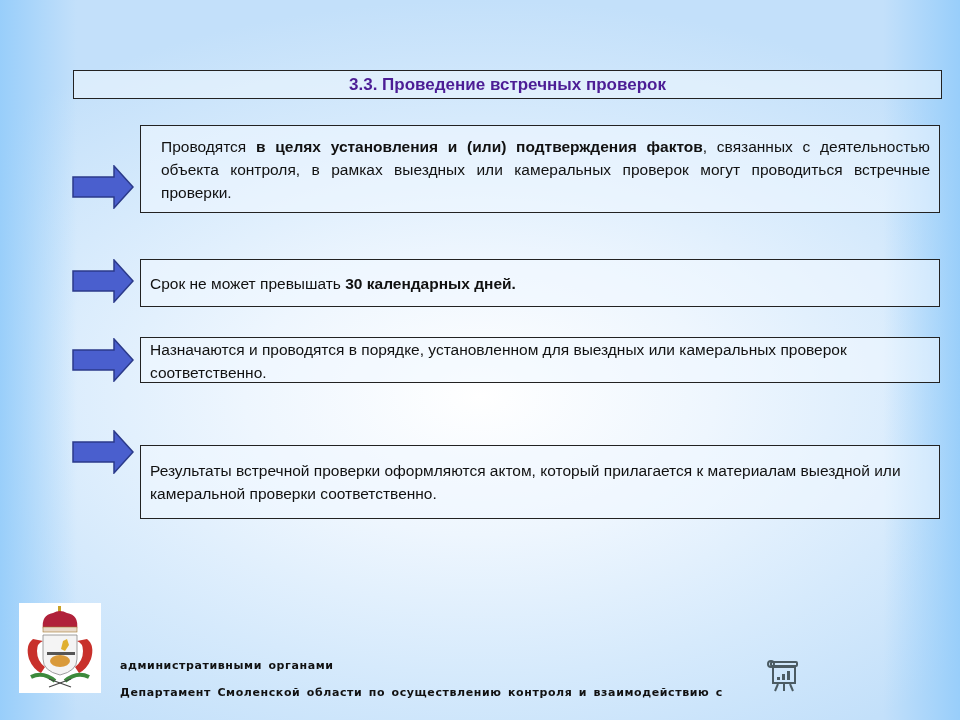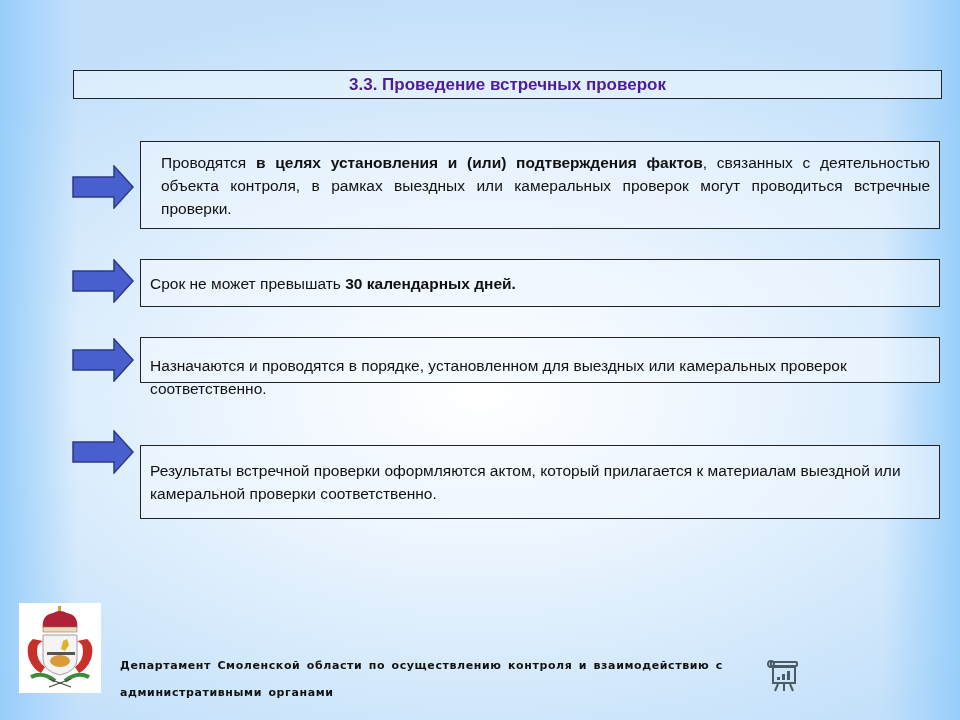--- a/index.html
+++ b/index.html
@@ -47,39 +47,39 @@
 </style>
 </head>
 <body>
 
 <div class="title-box">3.3. Проведение встречных проверок</div>
 
 <div class="row">
   <svg class="arrow" style="top:165px;" viewBox="0 0 62 44">
     <polygon points="1,12 42,12 42,1 61,22 42,43 42,32 1,32" fill="#4a5fce" stroke="#2b3a8a" stroke-width="1.5"></polygon>
   </svg>
-  <div class="box justify" style="top:141px; height:88px;padding-left:20px;">
+  <div class="box justify" style="top:125px; height:88px;padding-left:20px;">
     <p><span>Проводятся </span><b>в целях установления и (или) подтверждения фактов</b><span>, связанных с деятельностью объекта контроля, в рамках выездных или камеральных проверок могут проводиться встречные проверки.</span></p>
   </div>
 </div>
 
 <div class="row">
   <svg class="arrow" style="top:259px;" viewBox="0 0 62 44">
     <polygon points="1,12 42,12 42,1 61,22 42,43 42,32 1,32" fill="#4a5fce" stroke="#2b3a8a" stroke-width="1.5"></polygon>
   </svg>
   <div class="box" style="top:259px; height:48px;">
     <p><span>Срок не может превышать </span><b>30 календарных дней.</b><span></span></p>
   </div>
 </div>
 
 <div class="row">
   <svg class="arrow" style="top:338px;" viewBox="0 0 62 44">
     <polygon points="1,12 42,12 42,1 61,22 42,43 42,32 1,32" fill="#4a5fce" stroke="#2b3a8a" stroke-width="1.5"></polygon>
   </svg>
-  <div class="box" style="top:337px; height:46px; align-items:flex-start; padding-top:16px;">
+  <div class="box" style="top:337px; height:46px; align-items:flex-start; padding-top:0;">
     <p><span>Назначаются и проводятся в порядке, установленном для выездных или камеральных проверок соответственно.</span></p>
   </div>
 </div>
 
 <div class="row">
   <svg class="arrow" style="top:430px;" viewBox="0 0 62 44">
     <polygon points="1,12 42,12 42,1 61,22 42,43 42,32 1,32" fill="#4a5fce" stroke="#2b3a8a" stroke-width="1.5"></polygon>
   </svg>
   <div class="box" style="top:417px; height:74px;margin-top:28px;">
     <p><span>Результаты встречной проверки оформляются актом, который прилагается к материалам выездной или камеральной проверки соответственно.</span></p>
@@ -105,22 +105,22 @@
     <ellipse cx="41" cy="58" rx="10" ry="6" fill="#d99a3a"></ellipse>
 
     <path d="M12,74 Q24,68 36,78" stroke="#3c8a3c" stroke-width="4" fill="none"></path>
     <path d="M70,74 Q58,68 46,78" stroke="#3c8a3c" stroke-width="4" fill="none"></path>
     <line x1="30" y1="84" x2="52" y2="76" stroke="#444" stroke-width="1.2"></line>
     <line x1="30" y1="76" x2="52" y2="84" stroke="#444" stroke-width="1.2"></line>
   </svg>
 </div>
 
 <div class="footer-text">
+  <div>административными органами</div>
   <div>Департамент Смоленской области по осуществлению контроля и взаимодействию с</div>
-  <div>административными органами</div>
 </div>
 
 <div class="watermark">
   <svg width="34" height="36" viewBox="0 0 34 36">
     <rect x="5" y="4" width="26" height="4" rx="1" fill="none" stroke="#4b5b63" stroke-width="2"></rect>
     <circle cx="5" cy="6" r="3" fill="none" stroke="#4b5b63" stroke-width="2"></circle>
     <rect x="7" y="9" width="22" height="16" fill="none" stroke="#4b5b63" stroke-width="2"></rect>
     <rect x="11" y="19" width="3" height="3" fill="#4b5b63"></rect>
     <rect x="16" y="16" width="3" height="6" fill="#4b5b63"></rect>
     <rect x="21" y="13" width="3" height="9" fill="#4b5b63"></rect>

